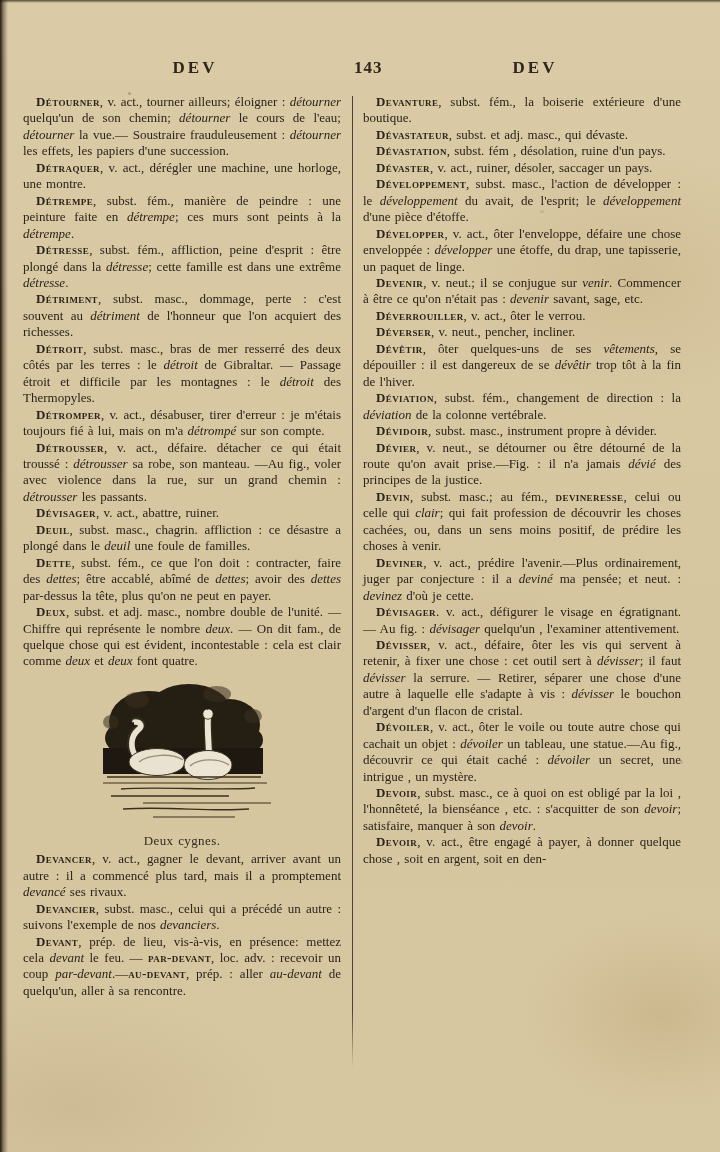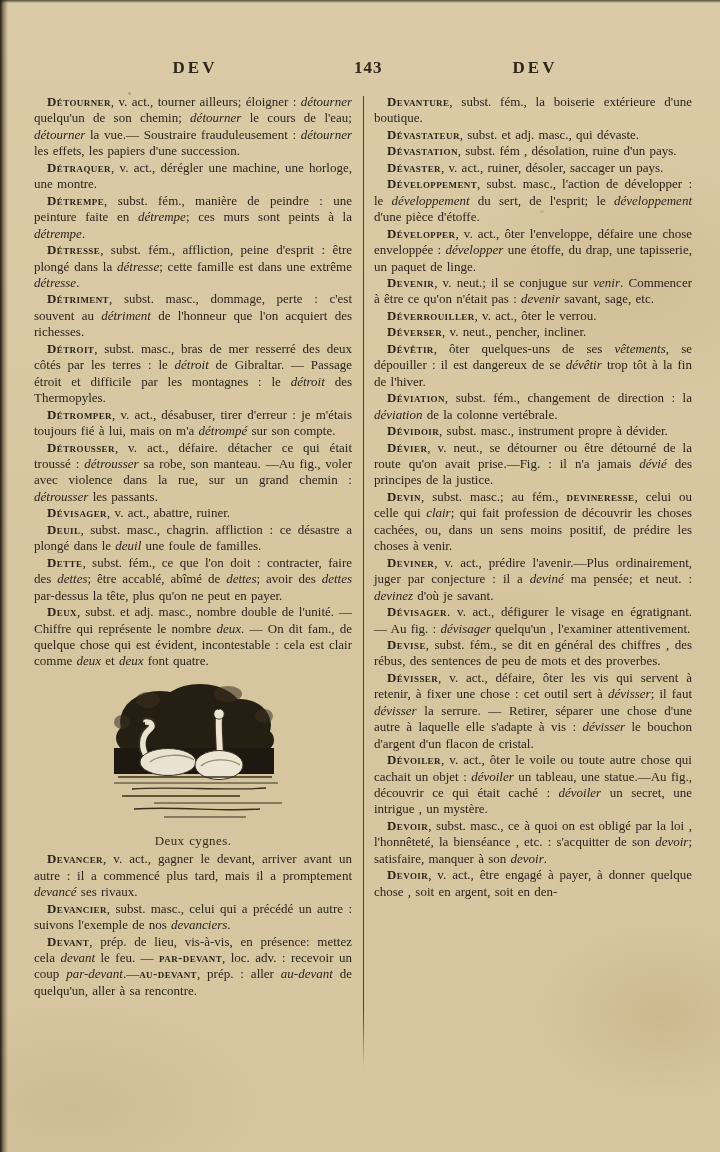--- a/index.html
+++ b/index.html
@@ -25,21 +25,21 @@
   .speck{position:absolute;border-radius:50%;background:rgba(110,80,40,.35);}
 
   .running-head{
     display:grid;grid-template-columns:318px 22px 318px;
     padding:58px 26px 16px 36px;
     font-size:17px;letter-spacing:3px;font-weight:bold;color:#30271c;
   }
   .running-head span{text-align:center;}
   .running-head .pageno{letter-spacing:1px;}
 
-  .columns{display:flex;padding:0 26px 0 34px;align-items:stretch;}
+  .columns{display:flex;padding:0 26px 0 23px;align-items:stretch;}
   .col{width:318px;font-size:13px;line-height:16.45px;text-align:justify;word-spacing:1px;}
   .rule{width:1px;margin:2px 10px 0 11px;height:972px;
     background:linear-gradient(180deg,#4c4132 0%,#4c4132 94%,rgba(76,65,50,0) 100%);}
 
   p.entry{margin:0;text-indent:13px;}
   .hw,.sc{font-variant:small-caps;font-weight:bold;letter-spacing:.4px;}
   .it{font-style:italic;}
 
   figure.swans{margin:8px auto 2px;width:215px;text-align:center;}
   figure.swans svg{display:block;margin:0 auto;}
@@ -136,32 +136,31 @@
         </div>
     </div>
 
     <div class="rule"></div>
 
     <div class="col" id="col-right">
         <p class="entry"><span class="hw">Devanture</span><span class="pl">, subst. fém., la boiserie extérieure d'une boutique.</span></p>
         <p class="entry"><span class="hw">Dévastateur</span><span class="pl">, subst. et adj. masc., qui dévaste.</span></p>
         <p class="entry"><span class="hw">Dévastation</span><span class="pl">, subst. fém , désolation, ruine d'un pays.</span></p>
         <p class="entry"><span class="hw">Dévaster</span><span class="pl">, v. act., ruiner, désoler, saccager un pays.</span></p>
-        <p class="entry"><span class="hw">Développement</span><span class="pl">, subst. masc., l'action de développer : le </span><span class="it">développement</span><span class="pl"> du sert, de l'esprit; le </span><span class="it">développement</span><span class="pl"> d'une pièce d'étoffe.</span></p>
+        <p class="entry"><span class="hw">Développement</span><span class="pl">, subst. masc., l'action de développer : le </span><span class="it">développement</span><span class="pl"> du avait, de l'esprit; le </span><span class="it">développement</span><span class="pl"> d'une pièce d'étoffe.</span></p>
         <p class="entry"><span class="hw">Développer</span><span class="pl">, v. act., ôter l'enveloppe, défaire une chose enveloppée : </span><span class="it">développer</span><span class="pl"> une étoffe, du drap, une tapisserie, un paquet de linge.</span></p>
         <p class="entry"><span class="hw">Devenir</span><span class="pl">, v. neut.; il se conjugue sur </span><span class="it">venir</span><span class="pl">. Commencer à être ce qu'on n'était pas : </span><span class="it">devenir</span><span class="pl"> savant, sage, etc.</span></p>
         <p class="entry"><span class="hw">Déverrouiller</span><span class="pl">, v. act., ôter le verrou.</span></p>
         <p class="entry"><span class="hw">Déverser</span><span class="pl">, v. neut., pencher, incliner.</span></p>
         <p class="entry"><span class="hw">Dévêtir</span><span class="pl">, ôter quelques-uns de ses </span><span class="it">vêtements</span><span class="pl">, se dépouiller : il est dangereux de se </span><span class="it">dévêtir</span><span class="pl"> trop tôt à la fin de l'hiver.</span></p>
         <p class="entry"><span class="hw">Déviation</span><span class="pl">, subst. fém., changement de direction : la </span><span class="it">déviation</span><span class="pl"> de la colonne vertébrale.</span></p>
         <p class="entry"><span class="hw">Dévidoir</span><span class="pl">, subst. masc., instrument propre à dévider.</span></p>
         <p class="entry"><span class="hw">Dévier</span><span class="pl">, v. neut., se détourner ou être détourné de la route qu'on avait prise.—Fig. : il n'a jamais </span><span class="it">dévié</span><span class="pl"> des principes de la justice.</span></p>
         <p class="entry"><span class="hw">Devin</span><span class="pl">, subst. masc.; au fém., </span><span class="sc">devineresse</span><span class="pl">, celui ou celle qui </span><span class="it">clair</span><span class="pl">; qui fait profession de découvrir les choses cachées, ou, dans un sens moins positif, de prédire les choses à venir.</span></p>
-        <p class="entry"><span class="hw">Deviner</span><span class="pl">, v. act., prédire l'avenir.—Plus ordinairement, juger par conjecture : il a </span><span class="it">deviné</span><span class="pl"> ma pensée; et neut. : </span><span class="it">devinez</span><span class="pl"> d'où je savant.</span></p>
+        <p class="entry"><span class="hw">Deviner</span><span class="pl">, v. act., prédire l'avenir.—Plus ordinairement, juger par conjecture : il a </span><span class="it">deviné</span><span class="pl"> ma pensée; et neut. : </span><span class="it">devinez</span><span class="pl"> d'où je cette.</span></p>
         <p class="entry"><span class="hw">Dévisager</span><span class="pl">. v. act., défigurer le visage en égratignant. — Au fig. : </span><span class="it">dévisager</span><span class="pl"> quelqu'un , l'examiner attentivement.</span></p>
-        <p class="entry"><span class="hw">Devise</span><span class="pl">, subst. fém., se dit en général des chiffres , des rébus, des sentences de peu de mots et des proverbes.</span></p>
         <p class="entry"><span class="hw">Dévisser</span><span class="pl">, v. act., défaire, ôter les vis qui servent à retenir, à fixer une chose : cet outil sert à </span><span class="it">dévisser</span><span class="pl">; il faut </span><span class="it">dévisser</span><span class="pl"> la serrure. — Retirer, séparer une chose d'une autre à laquelle elle s'adapte à vis : </span><span class="it">dévisser</span><span class="pl"> le bouchon d'argent d'un flacon de cristal.</span></p>
         <p class="entry"><span class="hw">Dévoiler</span><span class="pl">, v. act., ôter le voile ou toute autre chose qui cachait un objet : </span><span class="it">dévoiler</span><span class="pl"> un tableau, une statue.—Au fig., découvrir ce qui était caché : </span><span class="it">dévoiler</span><span class="pl"> un secret, une intrigue , un mystère.</span></p>
         <p class="entry"><span class="hw">Devoir</span><span class="pl">, subst. masc., ce à quoi on est obligé par la loi , l'honnêteté, la bienséance , etc. : s'acquitter de son </span><span class="it">devoir</span><span class="pl">; satisfaire, manquer à son </span><span class="it">devoir</span><span class="pl">.</span></p>
         <p class="entry"><span class="hw">Devoir</span><span class="pl">, v. act., être engagé à payer, à donner quelque chose , soit en argent, soit en den-</span></p>
       </div>
   </div>
 </div>
 
 </body></html>

